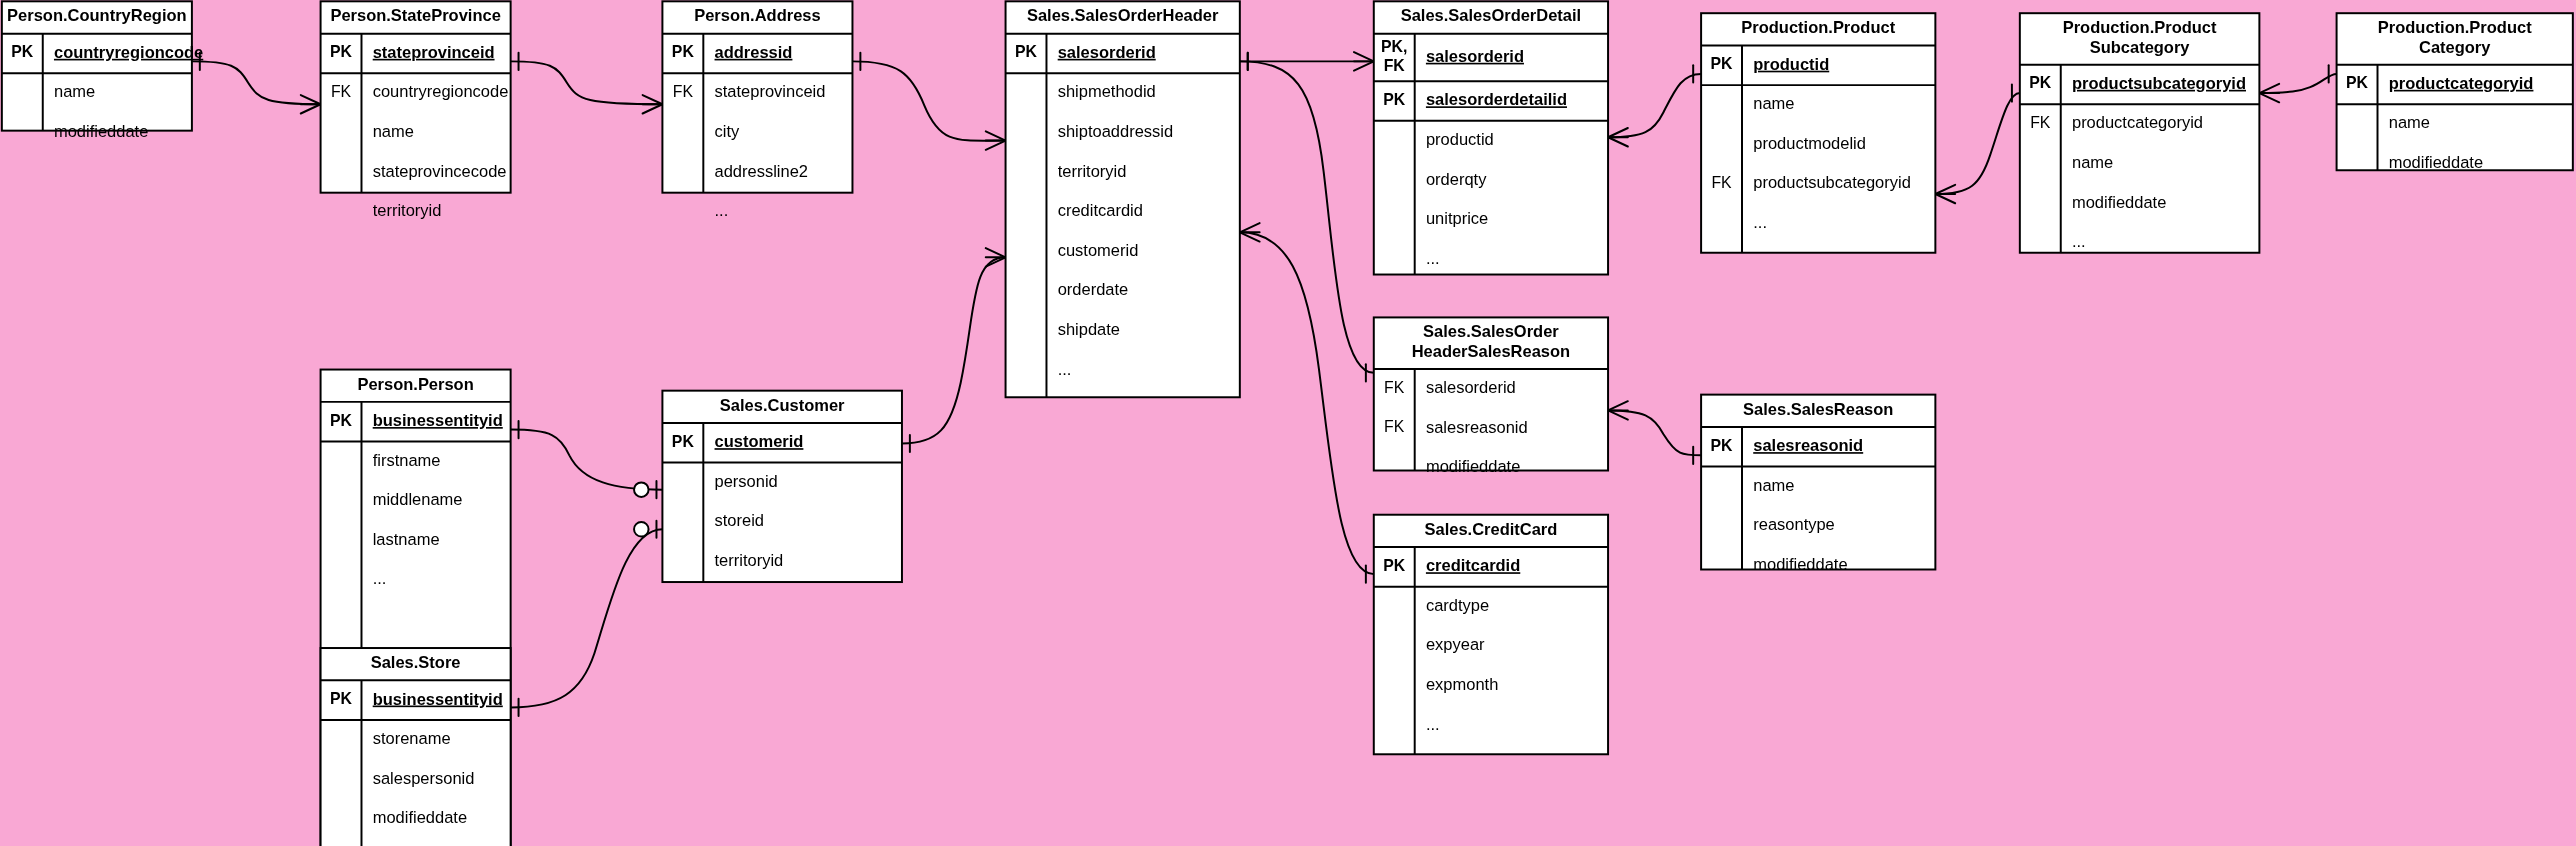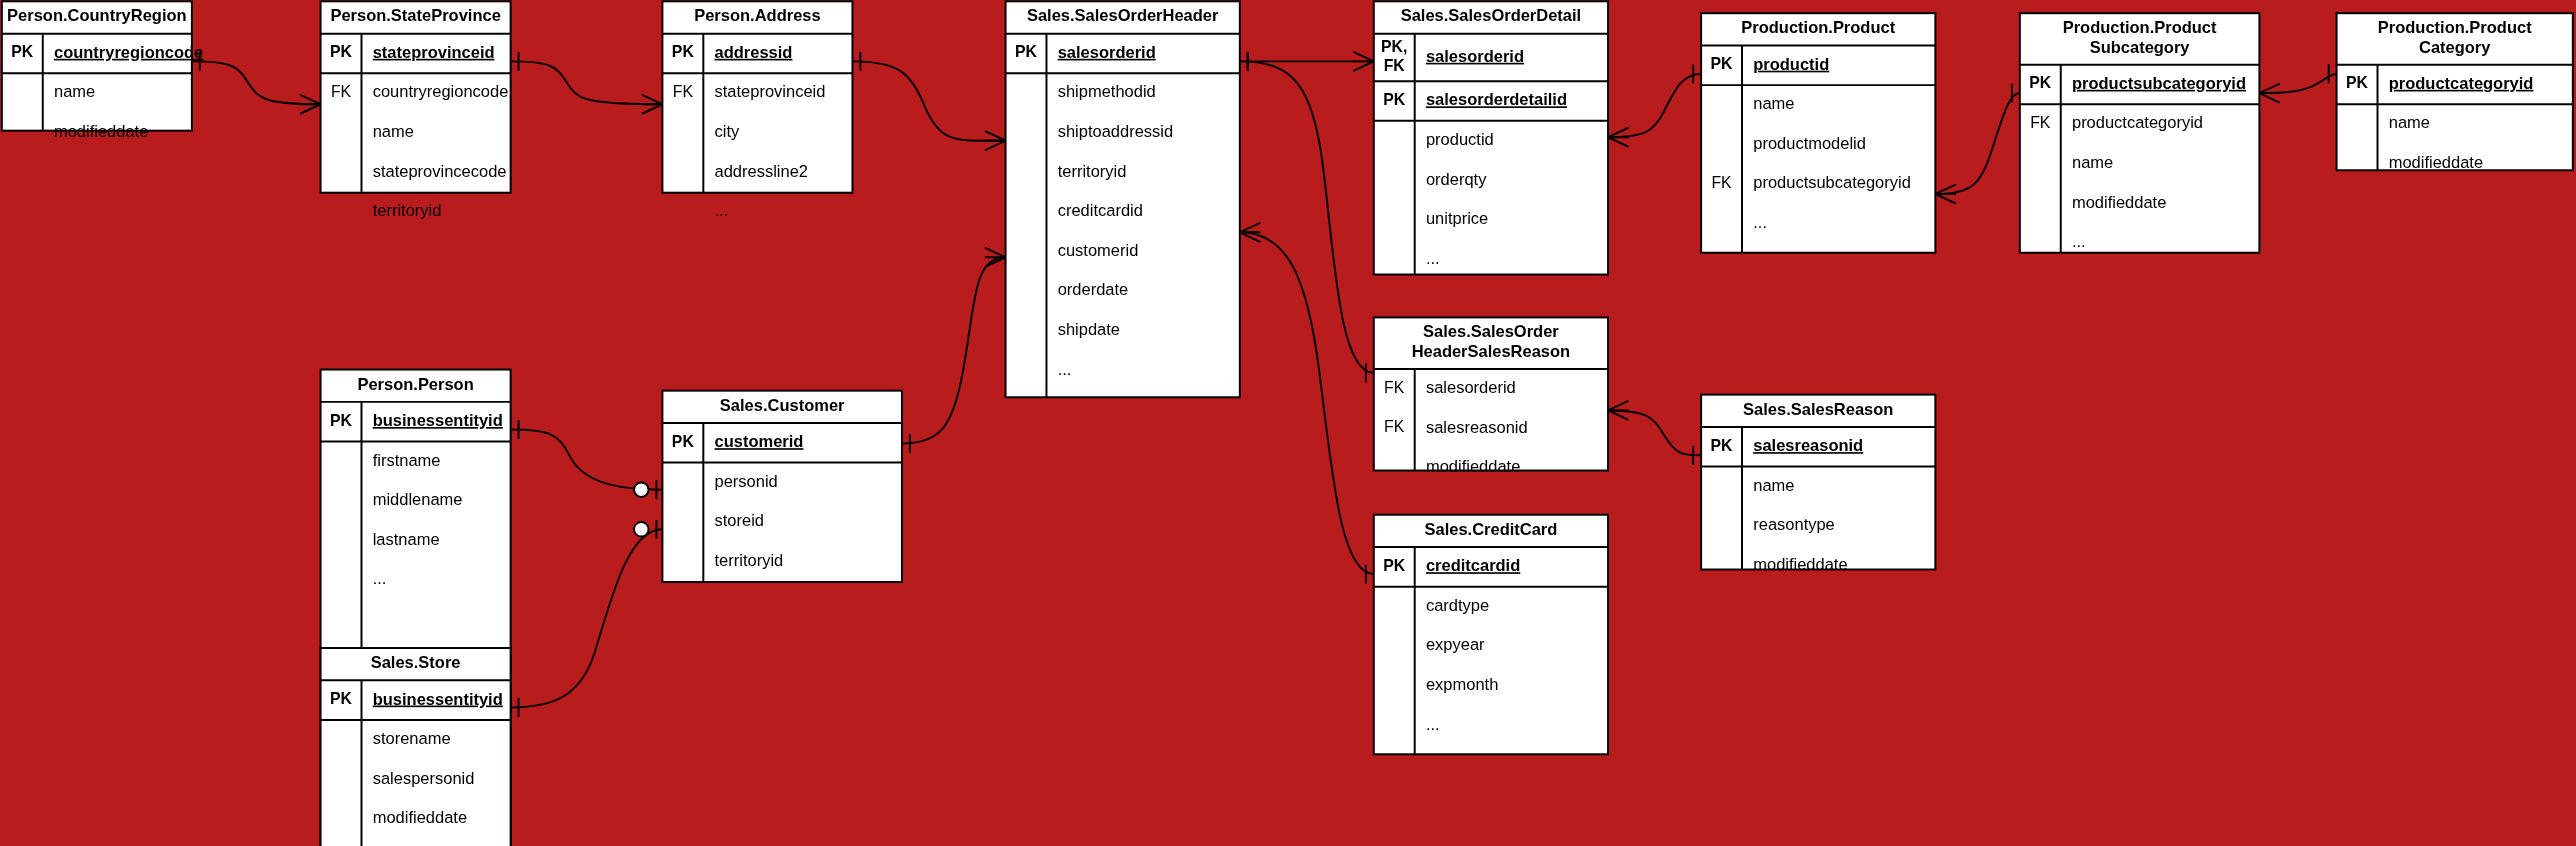--- a/index.html
+++ b/index.html
@@ -10,21 +10,21 @@
   body {
     width: 2576px;
     height: 846px;
     font-family: "Liberation Sans", sans-serif;
     overflow: hidden;
   }
   #diagram-root {
     position: relative;
     width: 2576px;
     height: 846px;
-    background: #b91c1c;
+    background: #f9a8d4;
   }
   #er-svg {
     position: absolute;
     left: 0;
     top: 0;
     width: 2576px;
     height: 846px;
   }
   .ent-box {
     fill: #ffffff;

